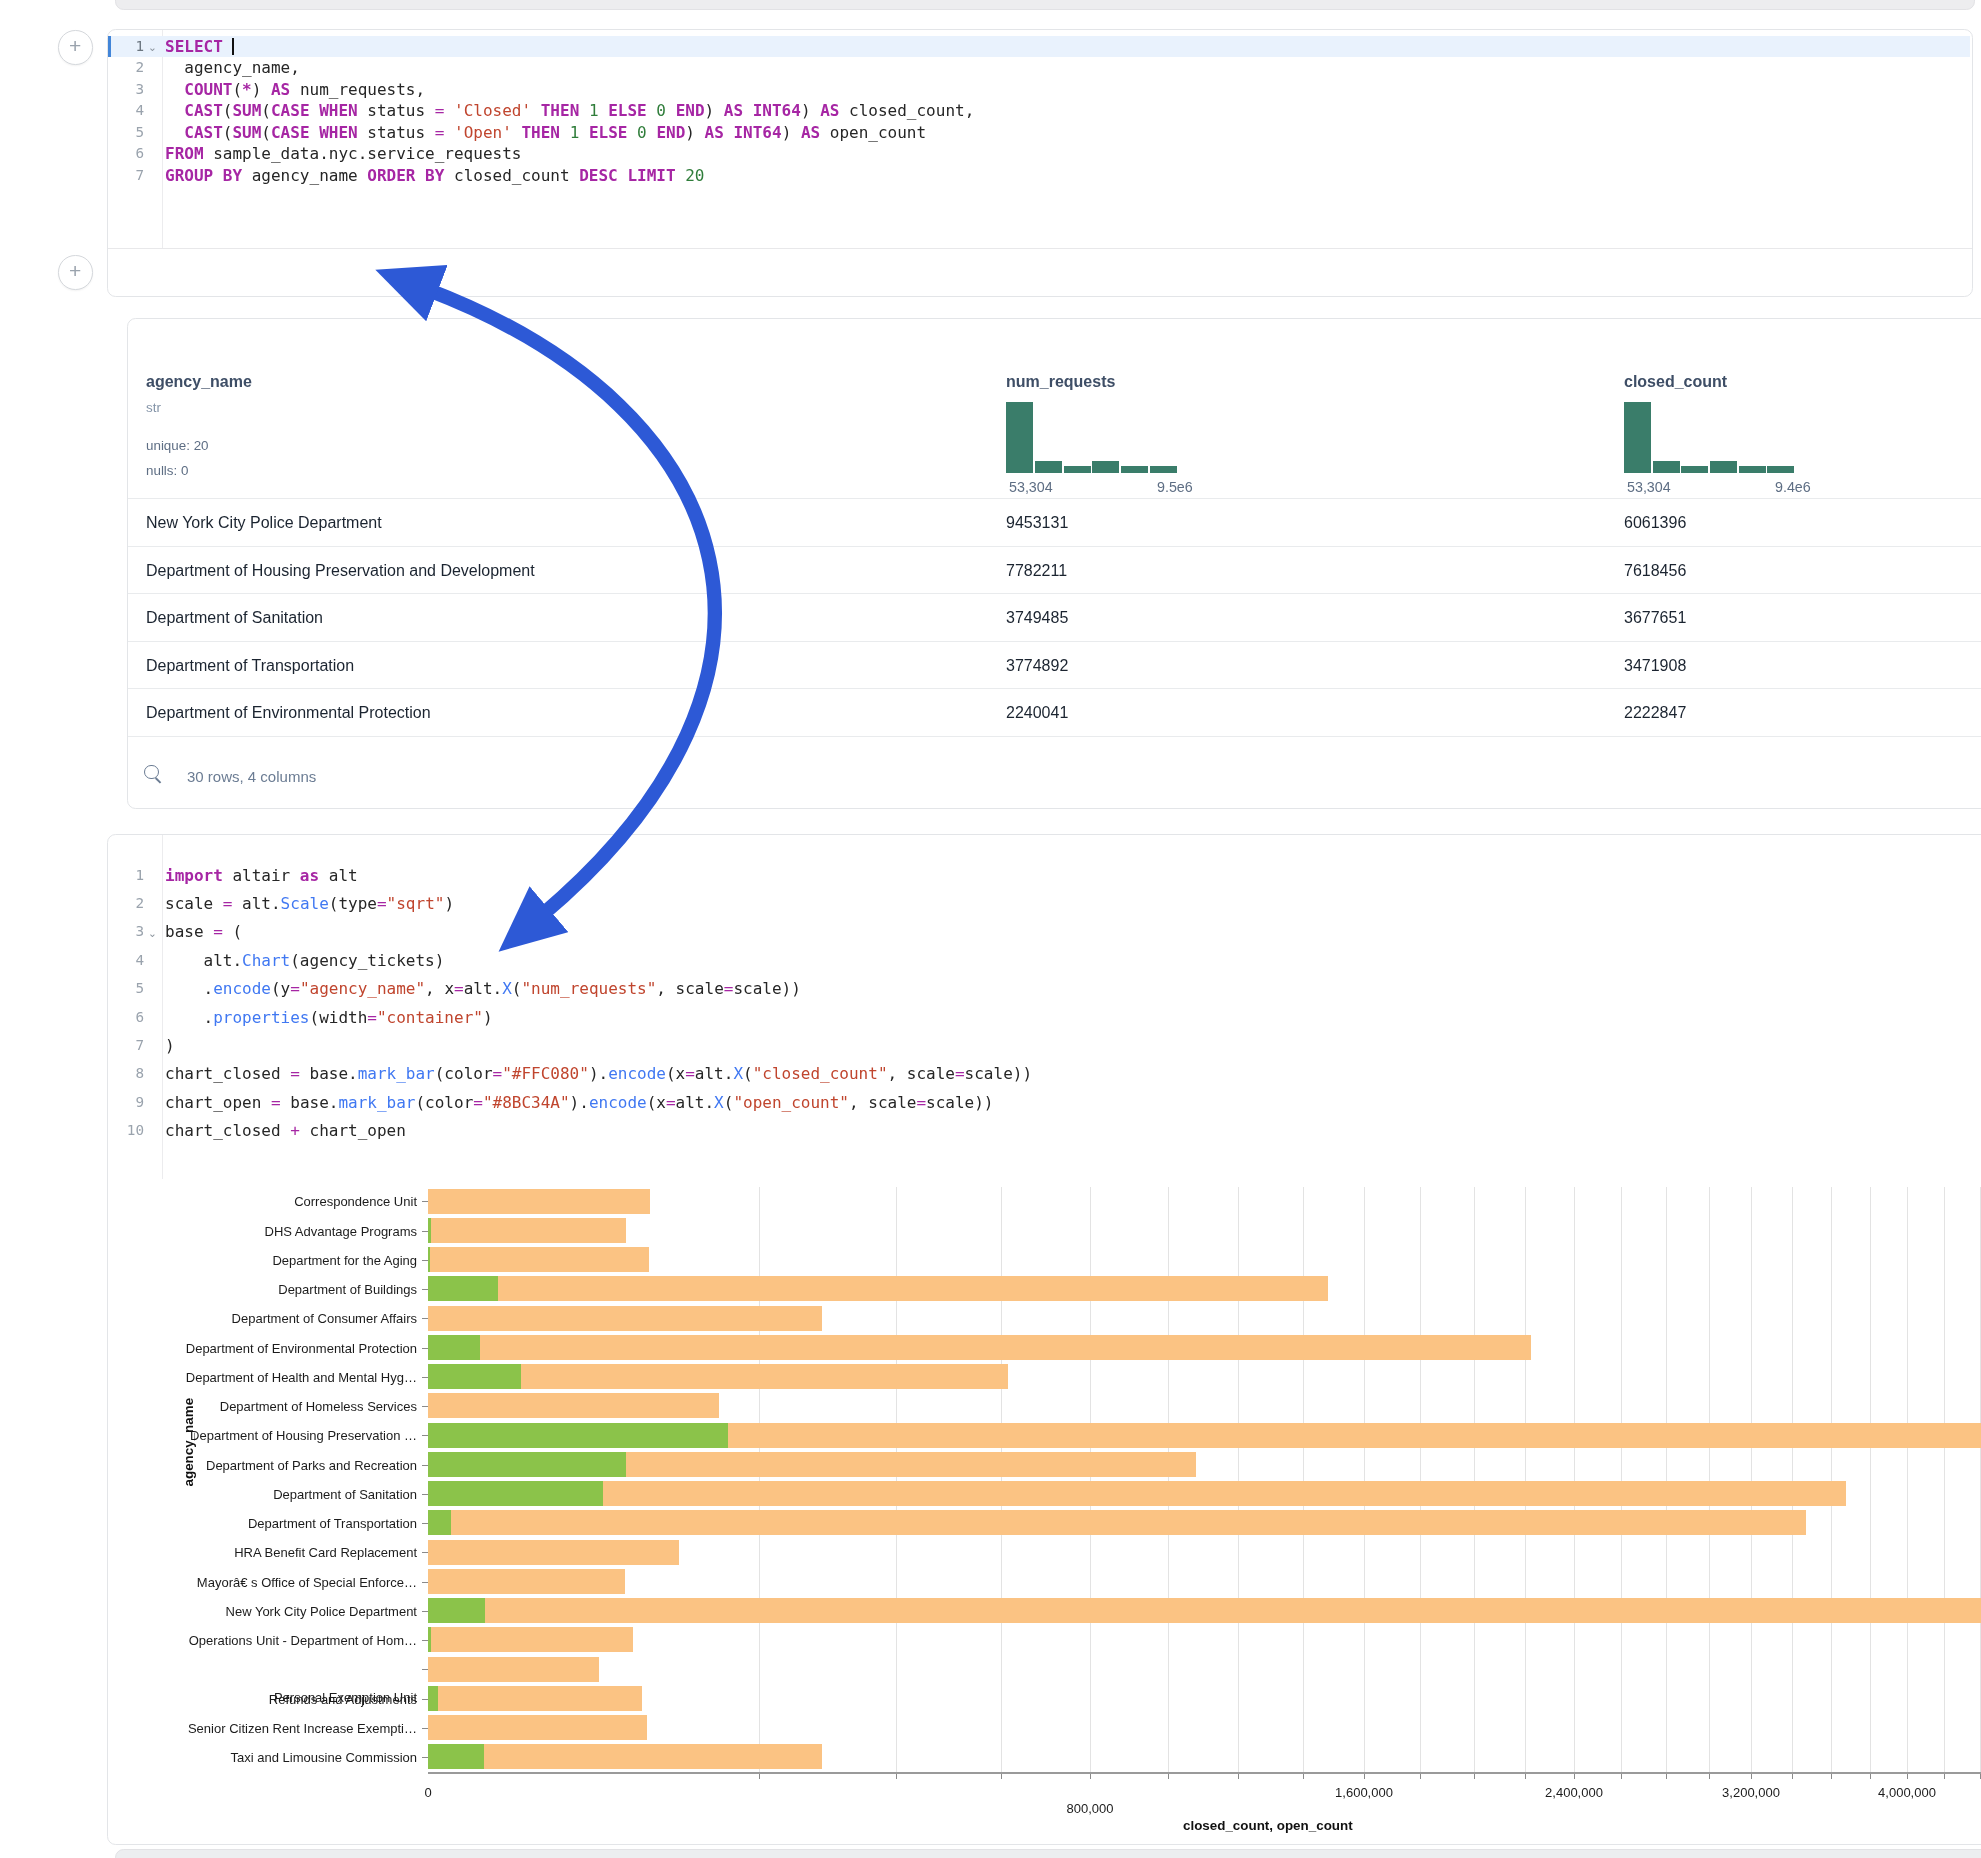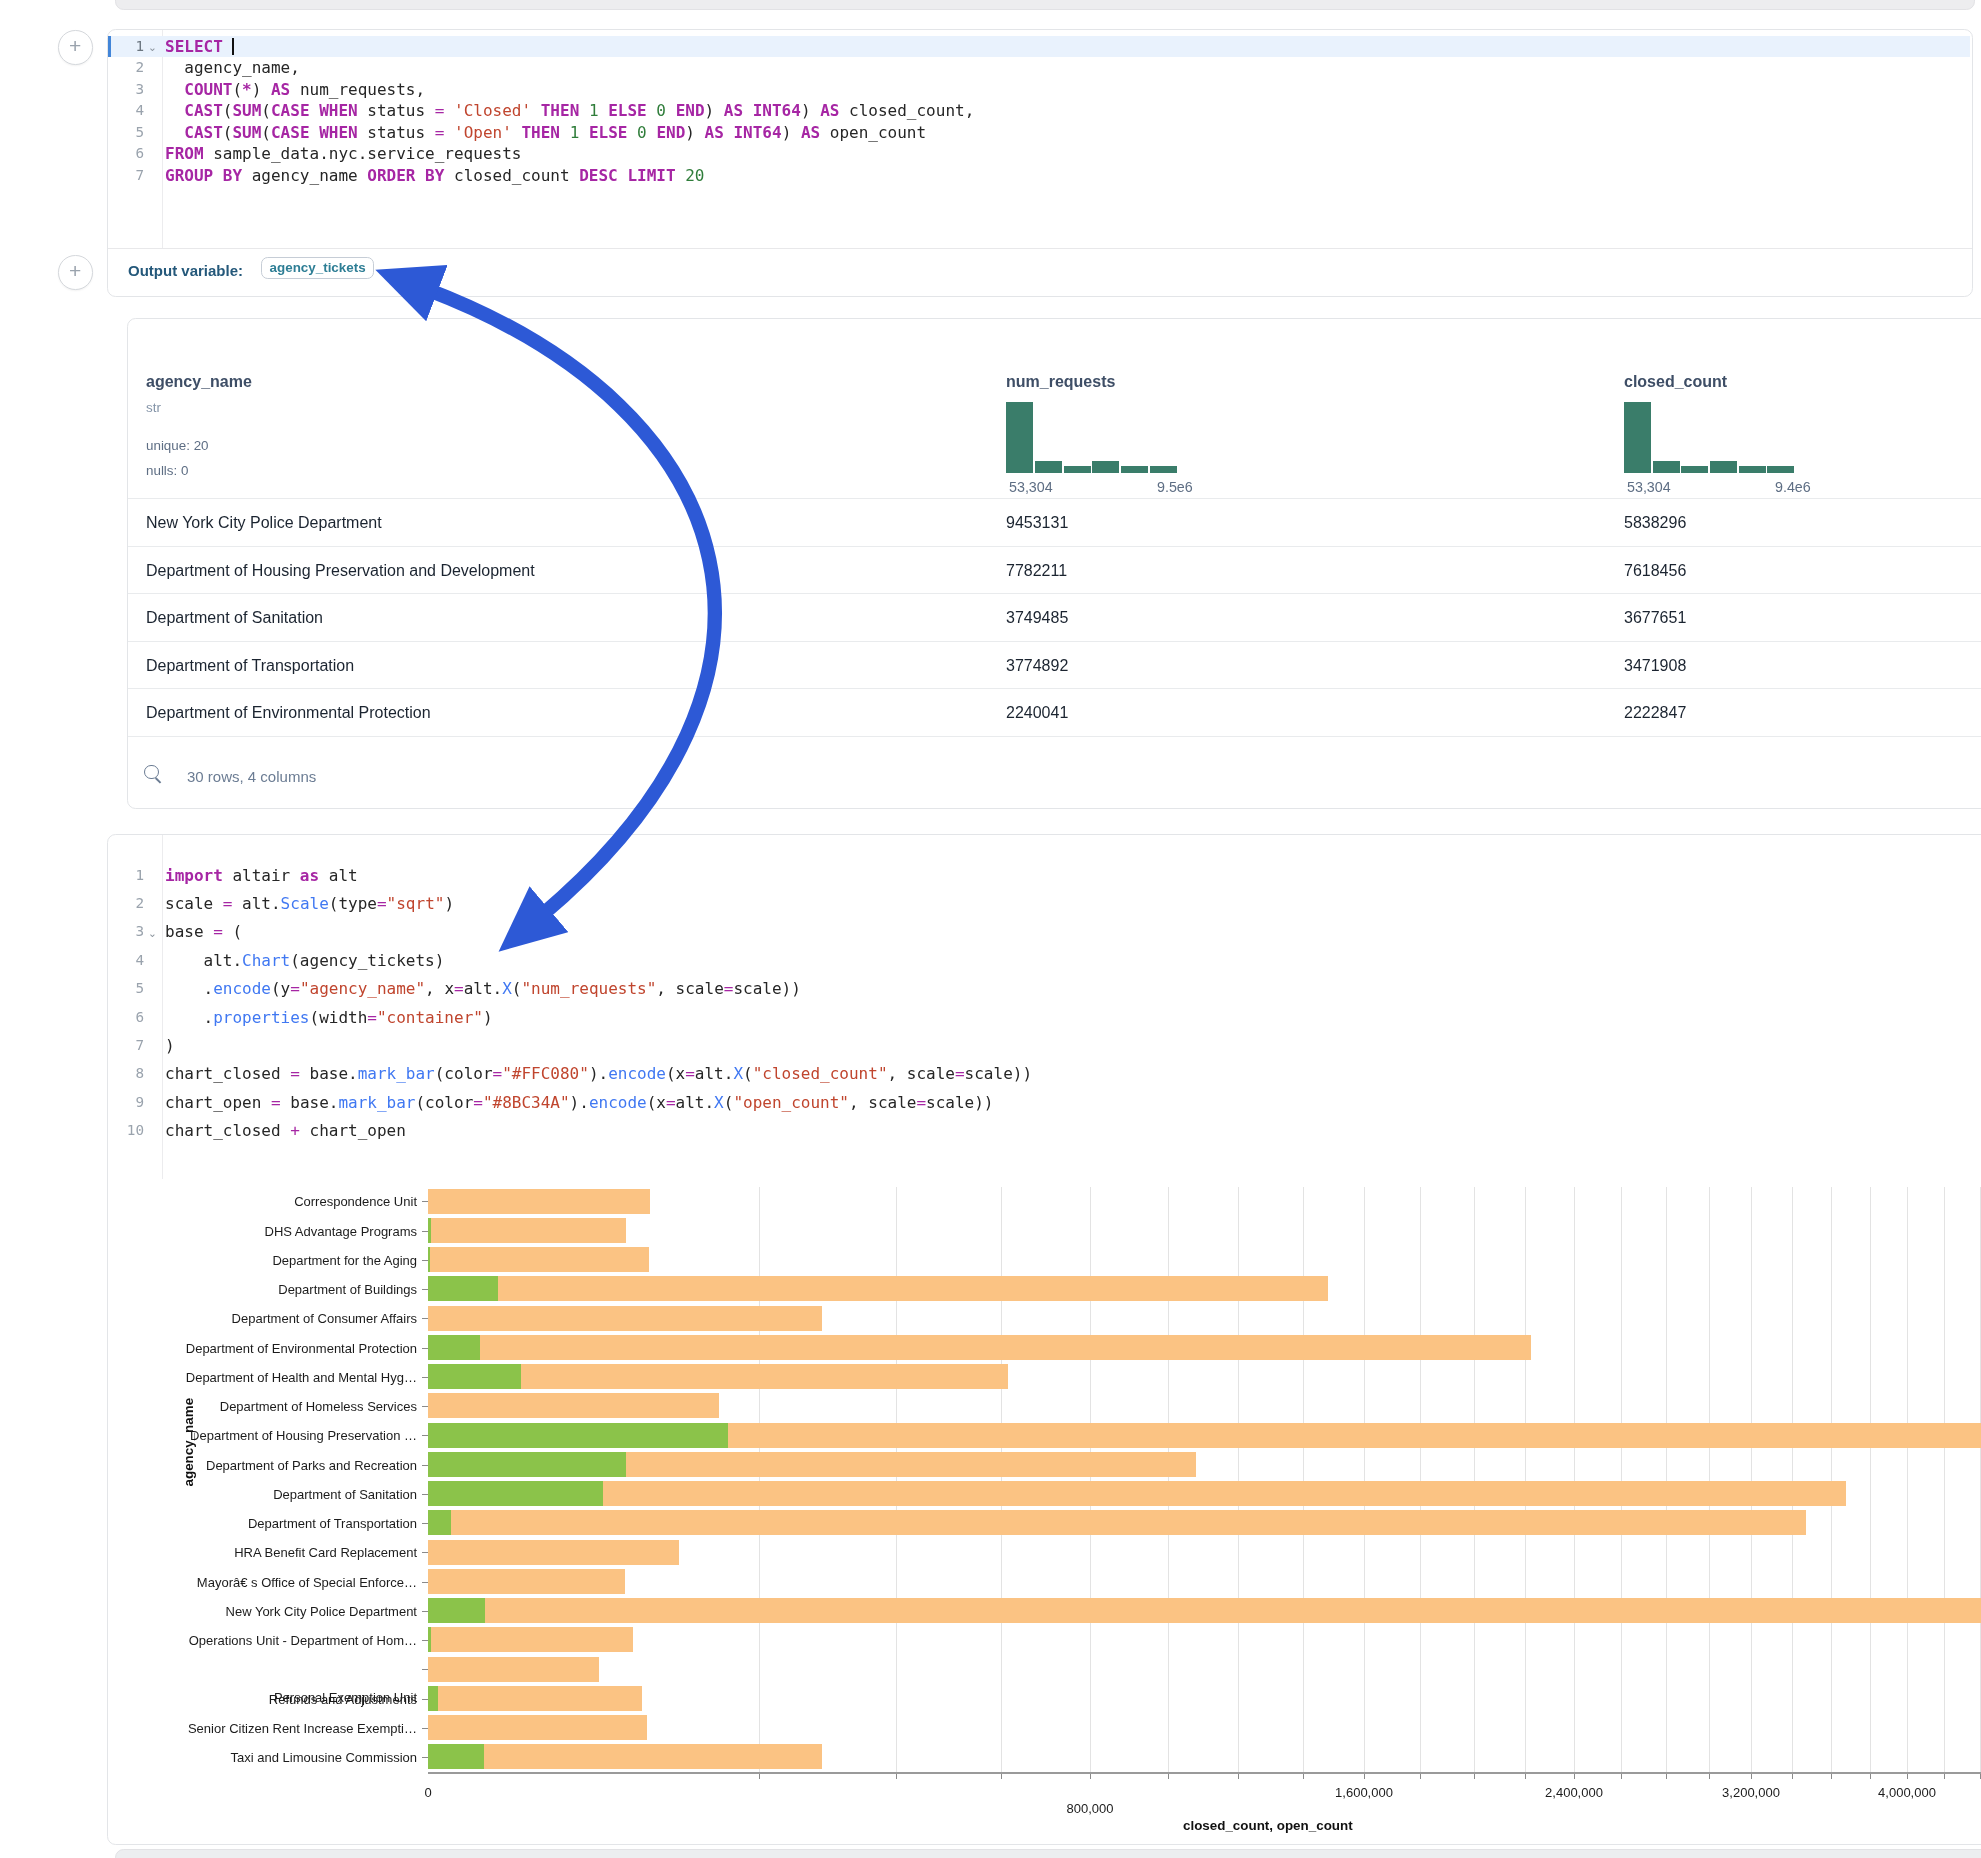--- a/index.html
+++ b/index.html
@@ -65,24 +65,20 @@
     <div id="sql-editor" style="position:absolute;left:0;top:0;right:0;height:218px;border-bottom:1px solid #e8e8ea;">
       <div class="gutsep" style="left:54px;"></div>
     <div class="cline" style="top: 5.7px; height: 21.5px;"><div class="bg"></div><div class="leftbar"></div><div class="gnum active" style="width: 36px; font-size: 14.3px; top: 1.9px;">1</div><div class="gchev" style="left: 40px; top: 5.7px;">⌄</div><div class="ctext" style="left: 57px; top: 1px; font-size: 16px;"><span class="tk-k">SELECT</span><span class="tk-p"> </span><span class="caret"></span></div></div>
         <div class="cline" style="top: 27px; height: 21.5px;"><div class="gnum" style="width: 36px; font-size: 14.3px; top: 1.9px;">2</div><div class="ctext" style="left: 57px; top: 1px; font-size: 16px;"><span class="tk-p">  agency_name,</span></div></div>
         <div class="cline" style="top: 49px; height: 21.5px;"><div class="gnum" style="width: 36px; font-size: 14.3px; top: 1.9px;">3</div><div class="ctext" style="left: 57px; top: 1px; font-size: 16px;"><span class="tk-p">  </span><span class="tk-k">COUNT</span><span class="tk-p">(</span><span class="tk-k">*</span><span class="tk-p">) </span><span class="tk-k">AS</span><span class="tk-p"> num_requests,</span></div></div>
         <div class="cline" style="top: 70px; height: 21.5px;"><div class="gnum" style="width: 36px; font-size: 14.3px; top: 1.9px;">4</div><div class="ctext" style="left: 57px; top: 1px; font-size: 16px;"><span class="tk-p">  </span><span class="tk-k">CAST</span><span class="tk-p">(</span><span class="tk-k">SUM</span><span class="tk-p">(</span><span class="tk-k">CASE</span><span class="tk-p"> </span><span class="tk-k">WHEN</span><span class="tk-p"> status </span><span class="tk-o">=</span><span class="tk-p"> </span><span class="tk-s">'Closed'</span><span class="tk-p"> </span><span class="tk-k">THEN</span><span class="tk-p"> </span><span class="tk-n">1</span><span class="tk-p"> </span><span class="tk-k">ELSE</span><span class="tk-p"> </span><span class="tk-n">0</span><span class="tk-p"> </span><span class="tk-k">END</span><span class="tk-p">) </span><span class="tk-k">AS</span><span class="tk-p"> </span><span class="tk-k">INT64</span><span class="tk-p">) </span><span class="tk-k">AS</span><span class="tk-p"> closed_count,</span></div></div>
         <div class="cline" style="top: 92px; height: 21.5px;"><div class="gnum" style="width: 36px; font-size: 14.3px; top: 1.9px;">5</div><div class="ctext" style="left: 57px; top: 1px; font-size: 16px;"><span class="tk-p">  </span><span class="tk-k">CAST</span><span class="tk-p">(</span><span class="tk-k">SUM</span><span class="tk-p">(</span><span class="tk-k">CASE</span><span class="tk-p"> </span><span class="tk-k">WHEN</span><span class="tk-p"> status </span><span class="tk-o">=</span><span class="tk-p"> </span><span class="tk-s">'Open'</span><span class="tk-p"> </span><span class="tk-k">THEN</span><span class="tk-p"> </span><span class="tk-n">1</span><span class="tk-p"> </span><span class="tk-k">ELSE</span><span class="tk-p"> </span><span class="tk-n">0</span><span class="tk-p"> </span><span class="tk-k">END</span><span class="tk-p">) </span><span class="tk-k">AS</span><span class="tk-p"> </span><span class="tk-k">INT64</span><span class="tk-p">) </span><span class="tk-k">AS</span><span class="tk-p"> open_count</span></div></div>
         <div class="cline" style="top: 113px; height: 21.5px;"><div class="gnum" style="width: 36px; font-size: 14.3px; top: 1.9px;">6</div><div class="ctext" style="left: 57px; top: 1px; font-size: 16px;"><span class="tk-k">FROM</span><span class="tk-p"> sample_data.nyc.service_requests</span></div></div>
         <div class="cline" style="top: 135px; height: 21.5px;"><div class="gnum" style="width: 36px; font-size: 14.3px; top: 1.9px;">7</div><div class="ctext" style="left: 57px; top: 1px; font-size: 16px;"><span class="tk-k">GROUP BY</span><span class="tk-p"> agency_name </span><span class="tk-k">ORDER BY</span><span class="tk-p"> closed_count </span><span class="tk-k">DESC</span><span class="tk-p"> </span><span class="tk-k">LIMIT</span><span class="tk-p"> </span><span class="tk-n">20</span></div></div>
       </div>
-    <div style="position:absolute;left:0;top:219px;right:0;height:46px;">
-      <span class="outlabel" style="position:absolute;left:20px;top:13.4px;">Output variable:</span>
-      <span class="pill" style="position:absolute;left:153px;top:7.6px;">agency_tickets</span>
-    </div>
   </div>
 
   <div class="plusbtn" style="left:58px;top:255px;">+</div>
 
   <div class="card" style="left:127px;top:318px;width:1866px;height:489px;overflow:hidden;">
     <div id="tbl-header" style="position:absolute;left:0;top:0;right:0;height:179px;">
         <div class="colname" style="left: 18px; top: 54px;">agency_name</div>
         <div class="coltype" style="left: 18px; top: 81px;">str</div>
         <div class="colstat" style="left: 18px; top: 119px;">unique: 20</div>
         <div class="colstat" style="left: 18px; top: 144px;">nulls: 0</div>
@@ -104,21 +100,21 @@
         <div class="histbar" style="left: 1582px; width: 27px; top: 142px; height: 11.5px;"></div>
         <div class="histbar" style="left: 1611px; width: 27px; top: 147px; height: 6.7px;"></div>
         <div class="histbar" style="left: 1639px; width: 27px; top: 147px; height: 6.7px;"></div>
         <div class="histlabel" style="left: 1499px; top: 160px;">53,304</div>
         <div class="histlabel" style="left: 1647px; top: 160px;">9.4e6</div>
       </div>
     <div id="tbl-rows" style="position:absolute;left:0;top:179px;right:0;height:238px;">
         <div class="trow" style="top: 0px; height: 48px;">
           <div class="tcell" style="left: 18px;">New York City Police Department</div>
           <div class="tcell" style="left: 878px;">9453131</div>
-          <div class="tcell" style="left: 1496px;">5838296</div>
+          <div class="tcell" style="left: 1496px;">6061396</div>
         </div>
         <div class="trow" style="top: 48px; height: 48px;">
           <div class="tcell" style="left: 18px;">Department of Housing Preservation and Development</div>
           <div class="tcell" style="left: 878px;">7782211</div>
           <div class="tcell" style="left: 1496px;">7618456</div>
         </div>
         <div class="trow" style="top: 95px; height: 48px;">
           <div class="tcell" style="left: 18px;">Department of Sanitation</div>
           <div class="tcell" style="left: 878px;">3749485</div>
           <div class="tcell" style="left: 1496px;">3677651</div>

